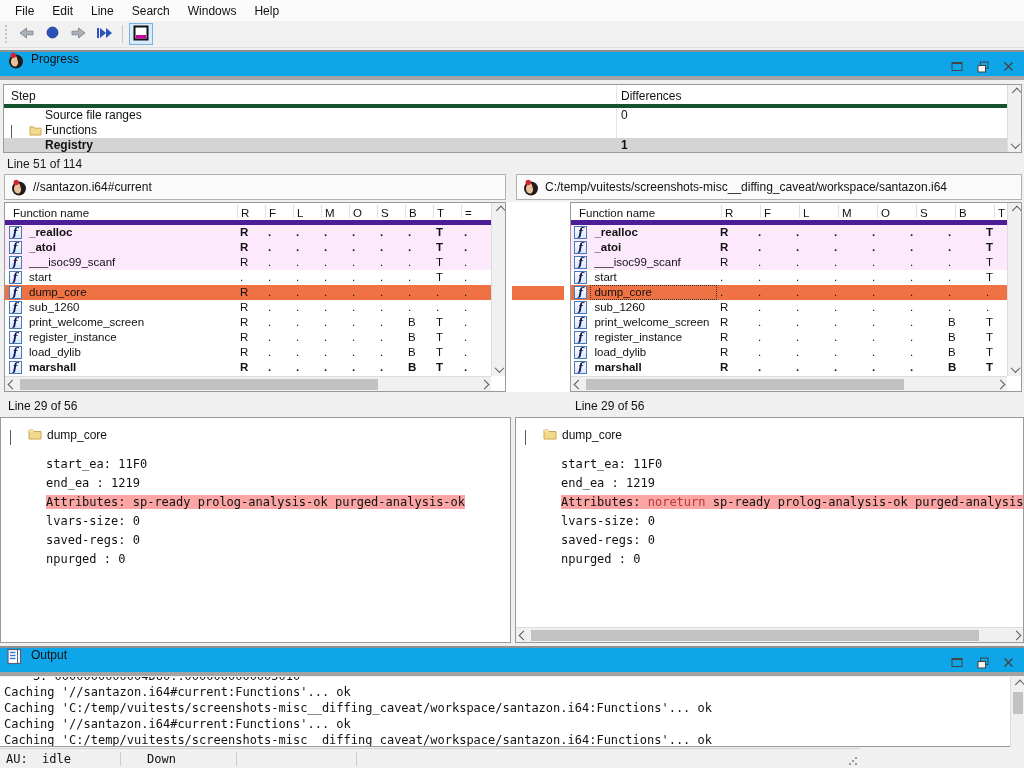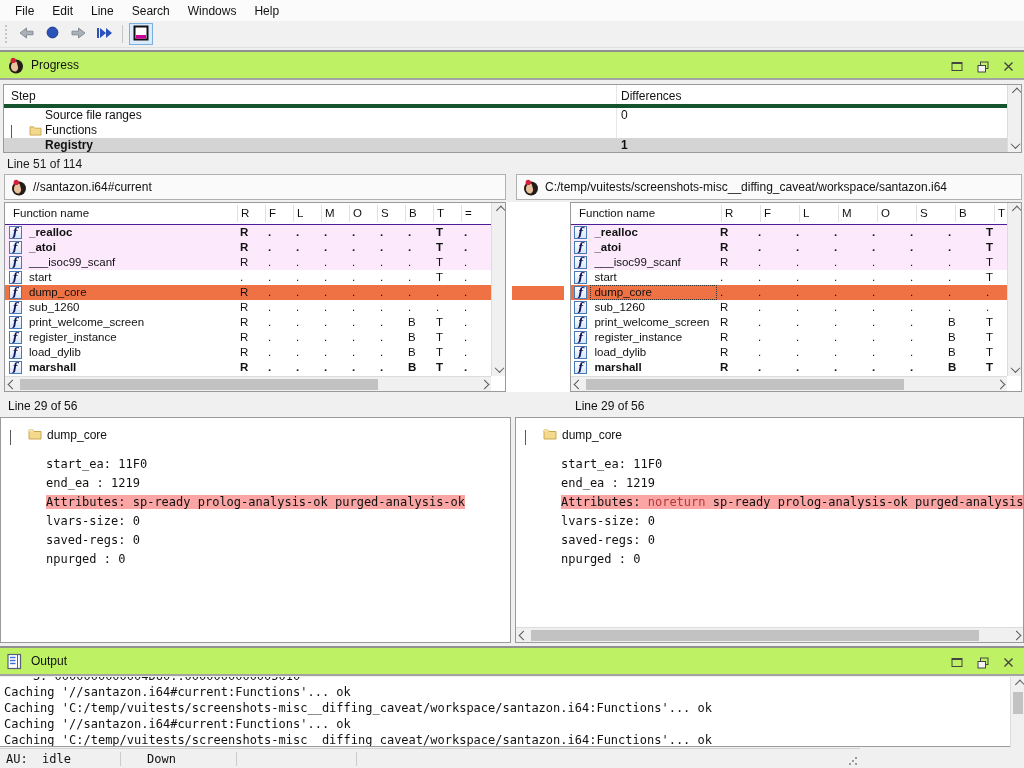--- a/index.html
+++ b/index.html
@@ -22,23 +22,23 @@
     border-bottom:1px solid #e0e0e0; }
   .drag-dots { width:3px; height:18px; margin-right:5px;
     background-image:repeating-linear-gradient(#c4c4c4 0 2px, transparent 2px 4px);
     background-size:2px 100%; background-repeat:no-repeat; background-position:center; }
   .tbtn { width:24px; height:22px; display:flex; align-items:center; justify-content:center;
     background:transparent; border:1px solid transparent; padding:0; }
   .tbtn.selected { background:#d9eafb; border:1px solid #7ab0e0; }
   .tsep { width:1px; height:18px; background:#c6c6c6; margin:0 4px; }
 
   
-  .dock-title { position:absolute; left:0; width:1024px; height:30px; background:#bef264;
-    border-top:2px solid #909090; border-bottom:2px solid #a3a3a3;
-    display:flex; align-items:center; }
+  .dock-title { position:absolute; left:0; width:1024px; height:30px; background:#0ea5e9;
+    border-top:2px solid #909090; border-bottom:4px solid #a3a3a3;
+    display:flex; }
   .dock-title .dk-icon { margin-left:7px; width:17px; height:17px; display:flex; align-items:center; }
   .dock-title .dk-label { margin-left:7px; color:#111; }
   .dock-btns { position:absolute; right:8px; top:7px; display:flex; gap:11px; }
   .dock-btn { width:15px; height:15px; display:flex; align-items:center; justify-content:center;
     background:transparent; border:none; padding:0; }
 
   
   .progress-table { position:absolute; left:3px; top:84px; width:1019px; height:69px;
     background:#fff; border:1px solid #9a9a9a; overflow:hidden; }
   .p-grid-line { position:absolute; left:612px; top:0; bottom:0; width:1px; background:#e6e6e6; }
@@ -63,21 +63,21 @@
   .pane-title.pt-left { left:4px; width:502px; }
   .pane-title.pt-right { left:516px; width:506px; }
 
   
   .gap-strip { position:absolute; left:506px; top:202px; width:64px; height:190px; background:#fff; }
   .connector { position:absolute; left:512px; top:286px; width:52px; height:14px; background:#ef7245; }
   .ftable { position:absolute; top:202px; height:190px; background:#fff;
     border:1px solid #9a9a9a; overflow:hidden; font-size:11.5px; }
   .ftable.ft-left { left:4px; width:502px; }
   .ftable.ft-right { left:570px; width:452px; }
-  .ft-head { position:relative; height:22px; border-bottom:1px solid #4c1d95; }
+  .ft-head { position:relative; height:22px; border-bottom:5px solid #4c1d95; }
   .ft-head .ft-name-h { position:absolute; left:8px; top:4px; }
   .ft-col-h { position:absolute; top:4px; }
   .ft-col-sep { position:absolute; top:2px; bottom:2px; width:1px; background:#e0e0e0; }
   .ft-row { display:flex; height:15px; line-height:15px; align-items:center; }
   .ft-row.pink { background:#fce9fc; }
   .ft-row.sel { background:#ef7245; }
   .ficon-cell { width:20px; display:flex; justify-content:center; align-items:center; }
   .ficon { width:13px; height:13px; border:1px solid #4a7ab5;
     background:linear-gradient(#ffffff,#d6e6fa); color:#14145a;
     font-family:"DejaVu Serif","Liberation Serif",serif; font-style:italic; font-weight:bold;

